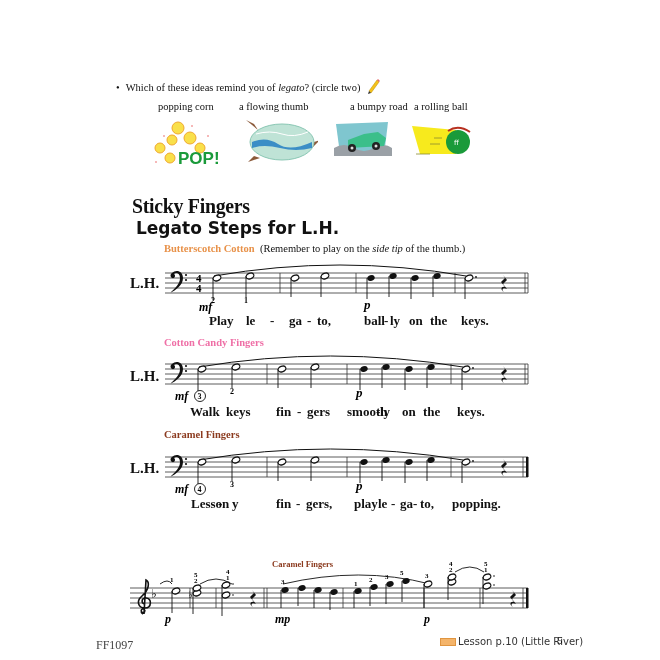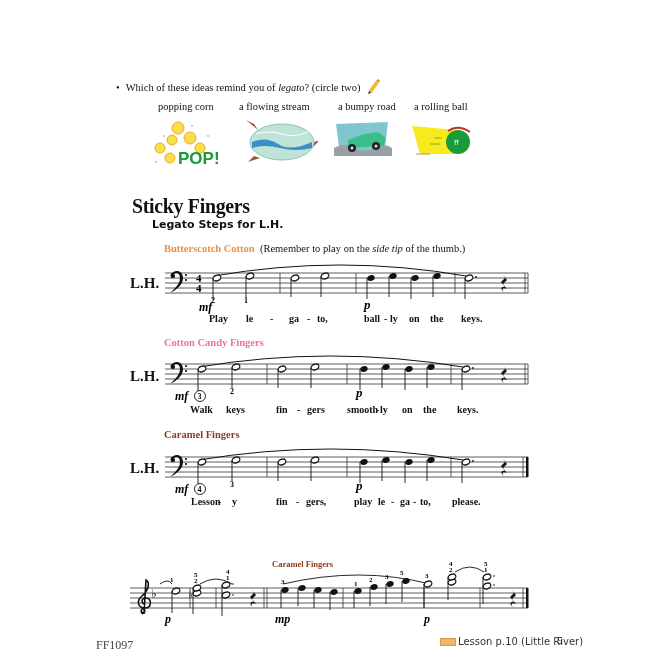--- a/index.html
+++ b/index.html
@@ -6,50 +6,50 @@
   body { width: 660px; height: 660px; position: relative; overflow: hidden;
          font-family: "Liberation Serif", "DejaVu Serif", serif; color: #111; }
   .abs { position: absolute; }
   .question { left: 116px; top: 78px; font-size: 10.5px; white-space: nowrap; }
   .question .bullet { margin-right: 6px; }
   .question em { font-style: italic; }
   .option-label { top: 101px; font-size: 10.5px; white-space: nowrap; }
   .illus { top: 118px; }
   .title { left: 132px; top: 193px; font-size: 22px; font-weight: bold; letter-spacing: -0.3px;
            font-family: "Liberation Serif", serif; transform: scaleX(0.9); transform-origin: left; }
-  .subtitle { left: 152px; top: 218px; font-size: 11px; font-weight: bold;
+  .subtitle { left: 136px; top: 218px; font-size: 17px; font-weight: bold;
               font-family: "DejaVu Sans", sans-serif; }
   .exercise-title { font-size: 10.5px; font-weight: bold; white-space: nowrap; }
   .exercise-note { font-weight: normal; color: #111; }
   .exercise-note em { font-style: italic; }
   .staff-svg { position: absolute; left: 0; top: 0; }
   .lh { font-size: 15px; font-weight: bold; }
-  .lyric { font-size: 10px; font-weight: bold; white-space: nowrap; }
+  .lyric { font-size: 13px; font-weight: bold; white-space: nowrap; }
   .footer-left { left: 96px; top: 638px; font-size: 12px; color: #444; }
   .footer-right { left: 440px; top: 636px; font-size: 10px; color: #333;
                   font-family: "DejaVu Sans", sans-serif; }
   .page-num { left: 557px; top: 634px; font-size: 11px; }
   .book-icon { display: inline-block; width: 14px; height: 6px; background: #f4b46a;
                border: 1px solid #e09540; margin-right: 2px; vertical-align: middle; }
 </style>
 </head>
 <body>
 
 <div class="abs question">
   <span class="bullet">•</span><span>Which of these ideas remind you of </span><em>legato</em><span>? (circle two)</span>
   <svg width="14" height="16" viewBox="0 0 14 16" style="vertical-align:-3px;margin-left:3px">
     <polygon points="3,13 11,2 13,4 5,15" fill="#f5c21a" stroke="#b88a00" stroke-width="0.5"></polygon>
     <polygon points="3,13 5,15 2,16" fill="#333"></polygon>
     <polygon points="11,2 12,1 14,3 13,4" fill="#e86a6a"></polygon>
   </svg>
 </div>
 
 <div class="abs option-label" style="left:158px">popping corn</div>
-<div class="abs option-label" style="left:239px">a flowing stream</div>
-<div class="abs option-label" style="left:338px">a bumpy road</div>
+<div class="abs option-label" style="left:239px">a flowing thumb</div>
+<div class="abs option-label" style="left:350px">a bumpy road</div>
 <div class="abs option-label" style="left:414px">a rolling ball</div>
 
 <svg class="abs illus" style="left:152px" width="80" height="50">
   <g fill="#f9e04a" stroke="#f0a830" stroke-width="1">
     <circle cx="26" cy="10" r="6"></circle>
       <circle cx="38" cy="20" r="6"></circle>
       <circle cx="20" cy="22" r="5"></circle>
     <circle cx="8" cy="30" r="5"></circle>
       <circle cx="48" cy="30" r="5"></circle>
       <circle cx="18" cy="40" r="5"></circle>
@@ -381,21 +381,21 @@
 <div class="abs lyric" style="left:232px;top:496px">y</div>
 <div class="abs lyric" style="left:276px;top:496px">fin</div>
 <div class="abs lyric" style="left:296px;top:496px">-</div>
 <div class="abs lyric" style="left:306px;top:496px">gers,</div>
 <div class="abs lyric" style="left:354px;top:496px">play</div>
 <div class="abs lyric" style="left:378px;top:496px">le</div>
 <div class="abs lyric" style="left:391px;top:496px">-</div>
 <div class="abs lyric" style="left:400px;top:496px">ga</div>
 <div class="abs lyric" style="left:413px;top:496px">-</div>
 <div class="abs lyric" style="left:420px;top:496px">to,</div>
-<div class="abs lyric" style="left:452px;top:496px">please.</div>
+<div class="abs lyric" style="left:452px;top:496px">popping.</div>
 
 <div class="abs exercise-title" style="left:272px;top:559px;font-size:8.5px;color:#8b3a1e">Caramel Fingers</div>
 
 <div class="abs footer-left">FF1097</div>
 <div class="abs footer-right">
   <span class="book-icon"></span><span>Lesson p.10 (Little River)</span>
 </div>
 <div class="abs page-num">5</div>
 
 </body></html>

